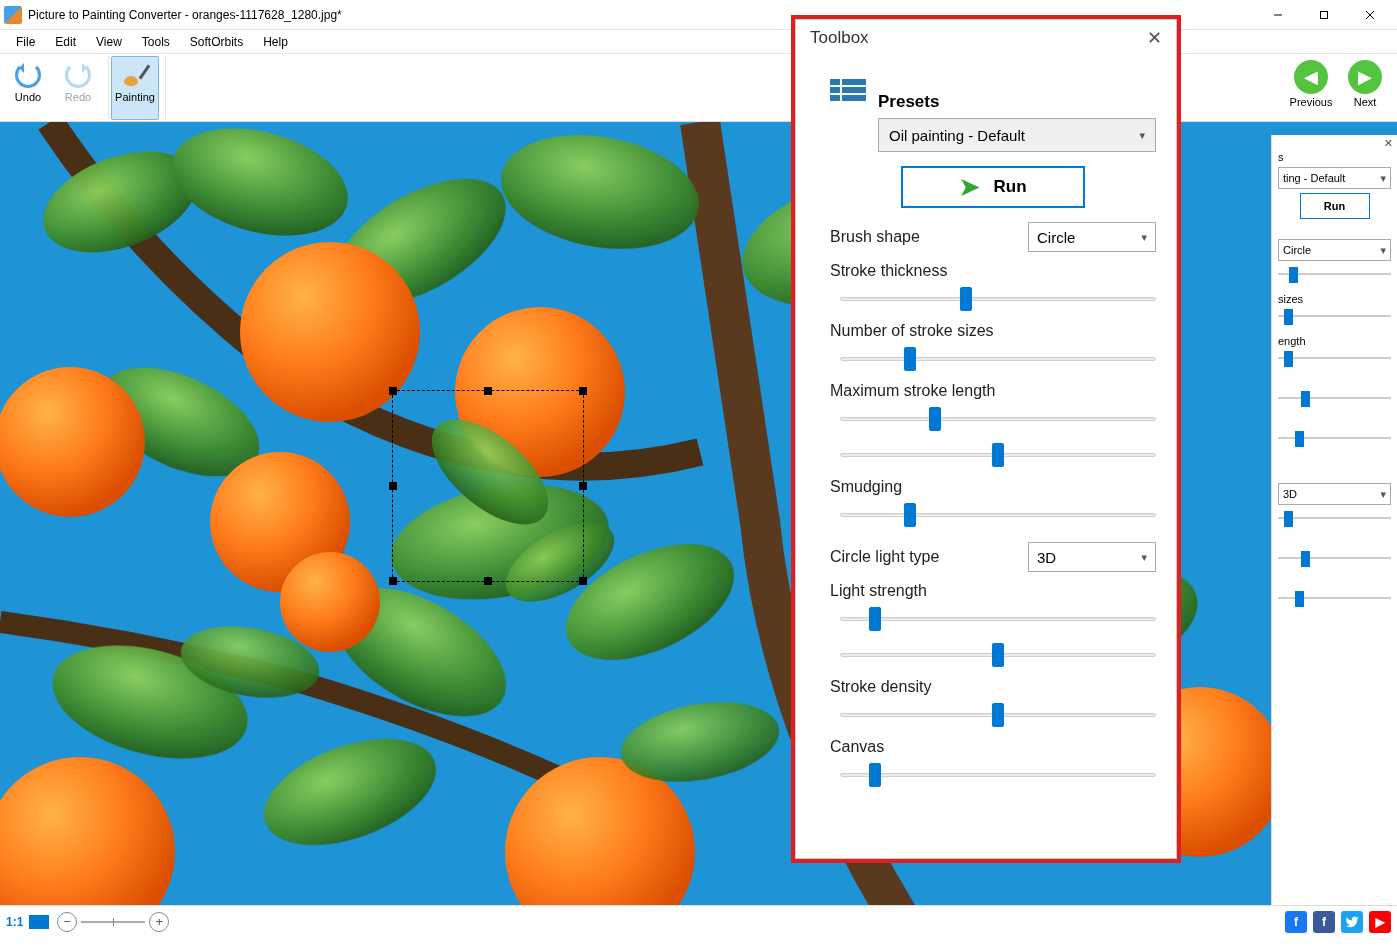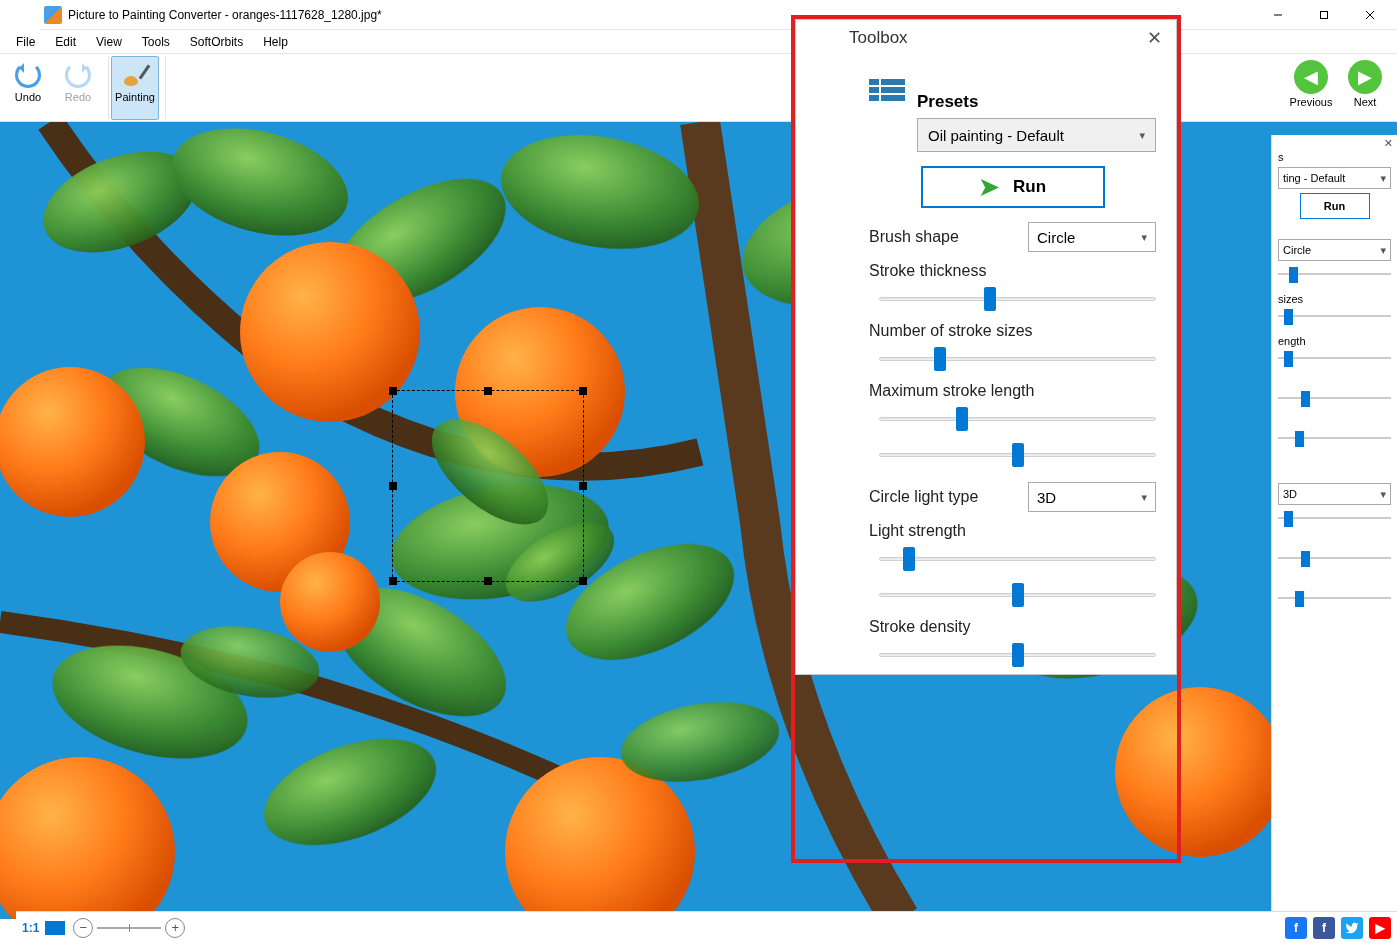--- a/index.html
+++ b/index.html
@@ -1,19 +1,19 @@
 <!DOCTYPE html>
 <html><head>
 <meta charset="utf-8">
 <style>
 * { box-sizing: border-box; margin: 0; padding: 0; font-family: "Segoe UI", Tahoma, sans-serif; }
 body { width: 1397px; height: 951px; overflow: hidden; background: #fff; position: relative; font-size: 13px; color: #000; }
 
 
-.titlebar { height: 30px; background: #fff; display: flex; align-items: center; padding: 0 4px; border-bottom: 1px solid #e5e5e5; margin-left: 40px; }
+.titlebar { height: 30px; background: #fff; display: flex; align-items: center; padding: 0 4px; border-bottom: 1px solid #e5e5e5; }
 .titlebar .app-icon { width: 18px; height: 18px; margin-right: 6px; background: linear-gradient(135deg,#4aa0e6 50%,#e68a2e 50%); border-radius: 2px; }
 .titlebar .title { font-size: 12px; color: #000; flex: 0 0 auto; }
 .titlebar .spacer { flex: 1; }
 .titlebar .winbtn { width: 46px; height: 30px; display: flex; justify-content: center; align-items: center; cursor: default; }
 .titlebar .winbtn svg { width: 10px; height: 10px; }
 
 
 .menubar { height: 24px; display: flex; align-items: center; padding: 0 6px; border-bottom: 1px solid #e5e5e5; }
 .menubar .item { padding: 2px 10px; font-size: 12px; cursor: default; }
 
@@ -34,21 +34,21 @@
 .painting svg { width: 100%; height: 100%; display: block; }
 
 
 .selection { position: absolute; border: 1px dashed #000; background: transparent; }
 .selection .handle { position: absolute; width: 8px; height: 8px; background: #000; }
 .selection .h-tl { top:-4px; left:-4px; } .selection .h-tm { top:-4px; left:calc(50% - 4px); } .selection .h-tr { top:-4px; right:-4px; }
 .selection .h-ml { top:calc(50% - 4px); left:-4px; } .selection .h-mr { top:calc(50% - 4px); right:-4px; }
 .selection .h-bl { bottom:-4px; left:-4px; } .selection .h-bm { bottom:-4px; left:calc(50% - 4px); } .selection .h-br { bottom:-4px; right:-4px; }
 
 
-.statusbar { position: absolute; left: 0; right: 0; bottom: 8px; height: 32px; background: #fff; border-top: 1px solid #dcdcdc; display: flex; align-items: center; padding: 0 6px; font-size: 12px; margin-left: 16px; }
+.statusbar { position: absolute; left: 0; right: 0; bottom: 14px; height: 32px; background: #fff; border-top: 1px solid #dcdcdc; display: flex; align-items: center; padding: 0 6px; font-size: 12px; }
 .statusbar .zoomlabel { color: #0078d4; font-weight: bold; margin-right: 6px; }
 .statusbar .fit { width: 20px; height: 14px; border: 2px solid #0078d4; background: #0078d4; margin-right: 8px; }
 .statusbar .zoombtn { width: 20px; height: 20px; border: 1px solid #888; border-radius: 50%; display: flex; align-items: center; justify-content: center; font-size: 13px; color: #555; cursor: default; }
 .statusbar .zoomtrack { width: 64px; height: 2px; background: #aaa; margin: 0 4px; position: relative; }
 .statusbar .zoomtrack .tick { position: absolute; width: 1px; height: 8px; background: #888; top: -3px; left: 50%; }
 .statusbar .social { margin-left: auto; display: flex; gap: 6px; align-items: center; }
 .statusbar .social .sic { width: 22px; height: 22px; border-radius: 3px; display: flex; align-items: center; justify-content: center; color: #fff; font-size: 12px; font-weight: bold; }
 .statusbar .social .fb { background:#1877f2; } .statusbar .social .fb2 { background:#3b5998; }
 .statusbar .social .tw { background:#1da1f2; } .statusbar .social .yt { background:#ff0000; }
 
@@ -57,21 +57,21 @@
 .sidepanel .closebtn { position: absolute; top: 2px; right: 4px; font-size: 11px; color: #555; cursor: default; }
 .sidepanel .dd { width: 100%; height: 22px; border: 1px solid #aaa; background: #fff; font-size: 11px; margin: 4px 0; display: flex; align-items: center; padding: 0 4px; justify-content: space-between; }
 .sidepanel .runbtn { width: 70px; height: 26px; border: 1px solid #0078d4; background: #fff; font-weight: bold; font-size: 11px; display: flex; align-items: center; justify-content: center; margin: 4px auto; }
 .sidepanel .lbl { font-size: 11px; margin-top: 10px; white-space: nowrap; overflow: hidden; }
 .sidepanel .slider { height: 18px; position: relative; margin-top: 2px; }
 .sidepanel .slider .track { position: absolute; left: 0; right: 0; top: 8px; height: 2px; background: #ccc; }
 .sidepanel .slider .thumb { position: absolute; top: 2px; width: 9px; height: 16px; background: #0078d4; }
 
 
 .toolbox-outline { position: absolute; top: 15px; left: 791px; width: 390px; height: 848px; border: 4px solid #e02020; background: transparent; pointer-events: none; z-index: 55; }
-.toolbox { position: absolute; top: 19px; left: 795px; width: 382px; background: #fff; border: 1px solid #c8c8c8; z-index: 50; height: 656px; overflow: hidden; padding-left: 39px; }
+.toolbox { position: absolute; top: 19px; left: 795px; width: 382px; background: #fff; border: 1px solid #c8c8c8; z-index: 50; height: 840px; overflow: hidden; }
 .toolbox .tb-title { height: 36px; display: flex; align-items: center; padding: 0 14px; font-size: 17px; color: #333; }
 .toolbox .tb-title .x { margin-left: auto; font-size: 18px; color: #555; cursor: default; }
 .toolbox .tb-body { padding: 8px 20px 8px 34px; }
 .toolbox .presets-row { display: flex; align-items: flex-start; gap: 12px; margin-bottom: 10px; }
 .toolbox .presets-row .picon { width: 36px; height: 36px; display:flex; flex-direction:column; gap:2px; justify-content:center; margin-top:8px; }
 .toolbox .presets-row .picon div { height:6px; display:flex; gap:2px; }
 .toolbox .presets-row .picon div span:first-child { width:10px; background:#2a7ab0; }
 .toolbox .presets-row .picon div span:last-child { flex:1; background:#2a7ab0; }
 .toolbox .presets-col { flex: 1; margin-top: 28px; }
 .toolbox .presets-col .ptitle { font-size: 17px; font-weight: bold; margin-bottom: 6px; }
@@ -362,20 +362,27 @@
     </div>
 
     <div class="param-row">
       <div class="pslider">
           <div class="ptrack"></div>
           <div class="pthumb" style="left: calc(50% - 6px);"></div>
         </div>
     </div>
 
 
+    <div class="param-row">
+      <div class="plabel">Smudging</div>
+      <div class="pslider">
+          <div class="ptrack"></div>
+          <div class="pthumb" style="left: calc(22% - 6px);"></div>
+        </div>
+    </div>
 
     <div class="param-row inline" style="margin-top:14px;">
       <div class="plabel">Circle light type</div>
       <div class="param-select">
         <span>3D</span>
           <span class="chev">▾</span>
       </div>
     </div>
 
     <div class="param-row">

